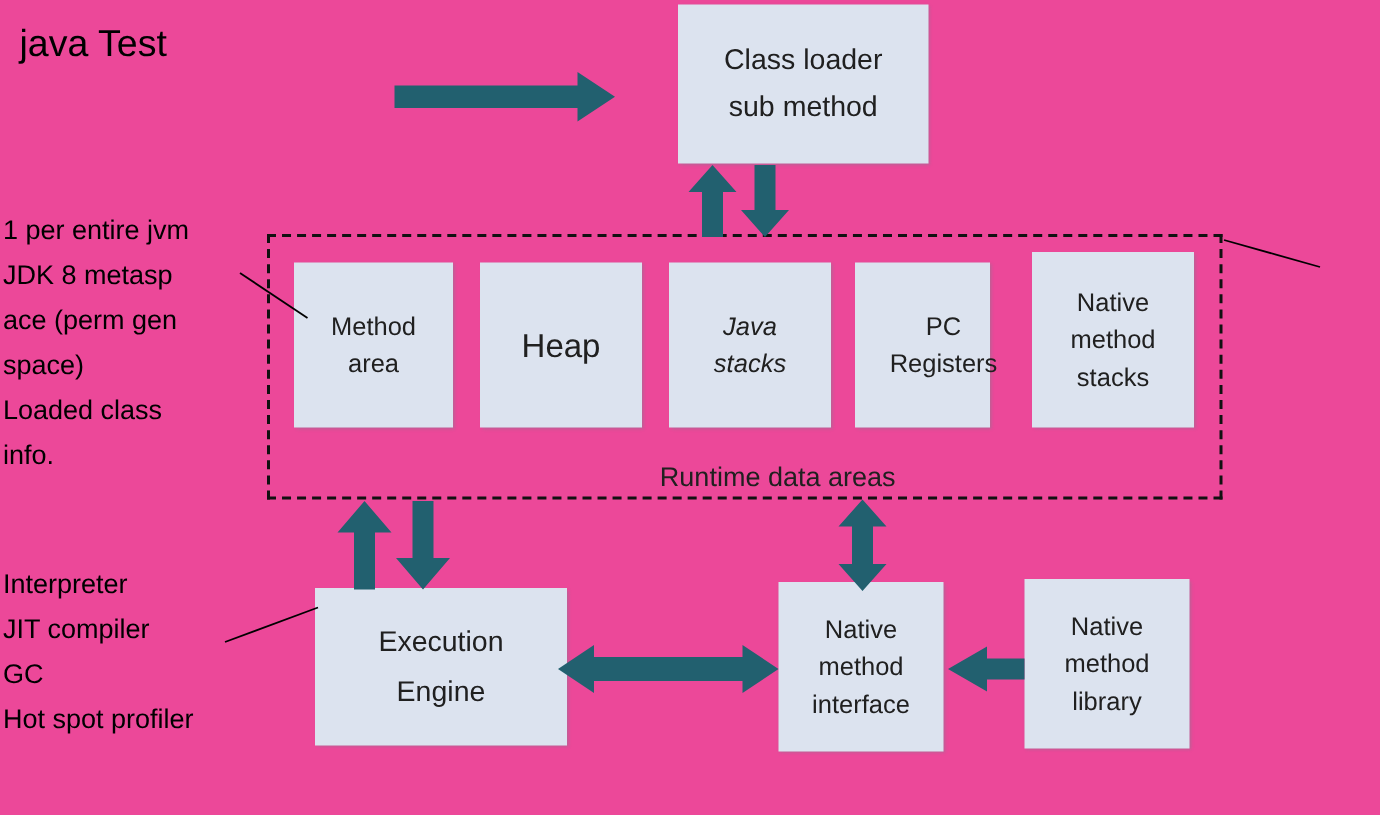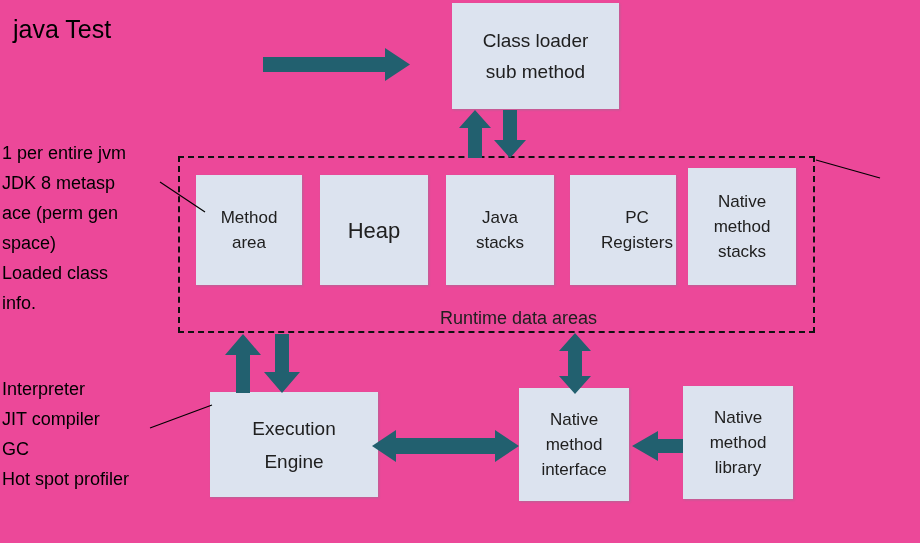--- a/index.html
+++ b/index.html
@@ -61,22 +61,22 @@
 
   #box-class-loader {
     left: 408px; top: 3px;
     width: 167px; height: 106px;
     font-size: 19px;
     line-height: 31px;
     margin-left: 44px;
   }
   #box-method-area  { left: 196px; top: 175px; width: 106px; height: 110px; }
   #box-heap         { left: 320px; top: 175px; width: 108px; height: 110px; font-size: 22px; }
-  #box-java-stacks  { left: 446px; top: 175px; width: 108px; height: 110px; }
-  #box-pc-registers { left: 570px; top: 175px; width: 106px; height: 110px; padding-left: 28px; }
+  #box-java-stacks  { left: 446px; top: 175px; width: 108px; height: 110px; font-style: italic; }
+  #box-pc-registers { left: 570px; top: 175px; width: 90px; height: 110px; padding-left: 28px; }
   #box-native-stacks{ left: 688px; top: 168px; width: 108px; height: 117px; }
 
   #box-execution-engine {
     left: 210px; top: 392px;
     width: 168px; height: 105px;
     font-size: 19px;
     line-height: 33px;
   }
   #box-native-interface {
     left: 519px; top: 388px;

